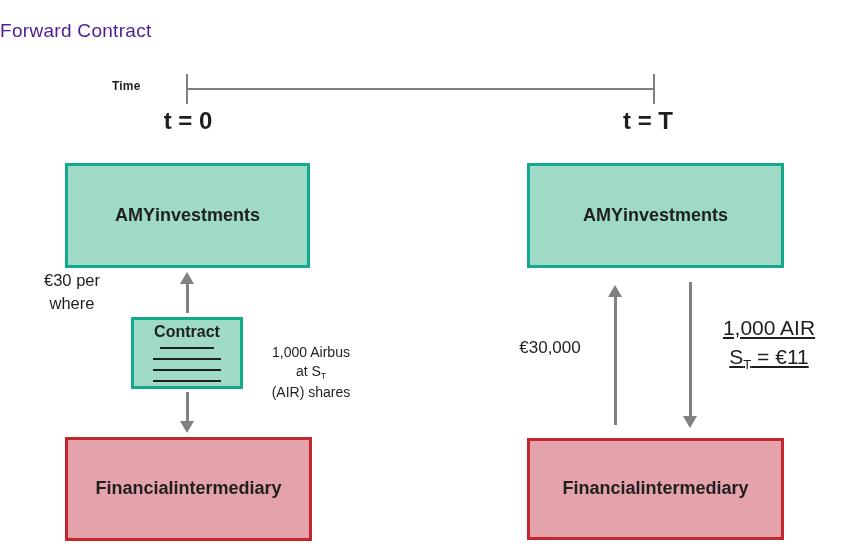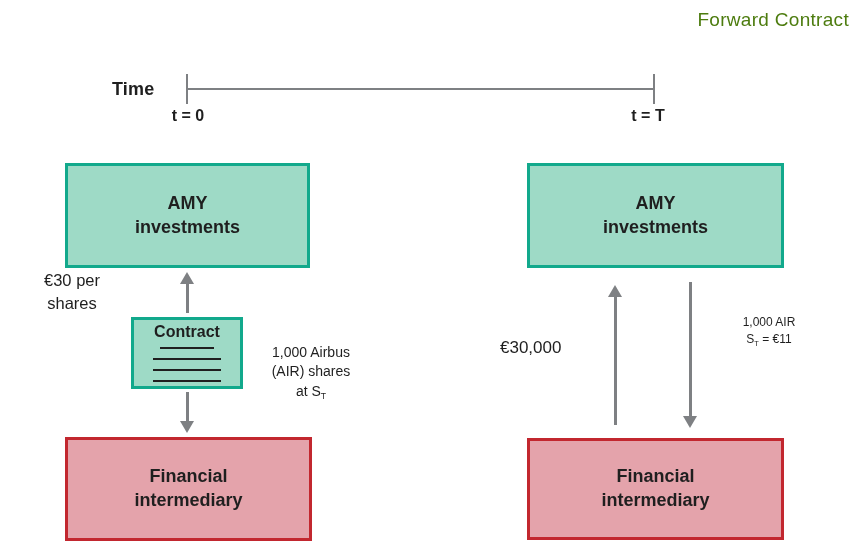--- a/index.html
+++ b/index.html
@@ -14,37 +14,37 @@
   html,body{background:#ffffff;}
   .canvas{
     position:relative;
     width:849px;height:558px;
     background:#ffffff;
     font-family:"Liberation Sans",sans-serif;
     color:var(--text-dark);
     overflow:hidden;
   }
   .title{
-    position:absolute;left:0;top:9px;width:100%;
-    text-align:right;font-size:19px;color:#4d7c0f;letter-spacing:.3px;
+    position:absolute;left:0;top:20px;width:100%;
+    text-align:left;font-size:19px;color:#4c1d95;letter-spacing:.3px;
   }
   .time-label{
     position:absolute;left:112px;top:79px;
-    font-size:18px;font-weight:bold;letter-spacing:.2px;
+    font-size:12px;font-weight:bold;letter-spacing:.2px;
   }
   .tl-line{position:absolute;left:187px;top:88px;width:467px;height:2px;background:var(--arrow-gray);}
   .tl-tick{position:absolute;top:74px;width:2px;height:30px;background:var(--arrow-gray);}
   .tl-tick.left{left:186px;}
   .tl-tick.right{left:653px;}
-  .t-label{position:absolute;top:107px;width:60px;text-align:center;font-size:16px;font-weight:bold;}
+  .t-label{position:absolute;top:107px;width:60px;text-align:center;font-size:24px;font-weight:bold;}
   .t-label.t0{left:158px;}
   .t-label.tT{left:618px;}
 
   .box{
-    position:absolute;display:flex;flex-direction:column;
+    position:absolute;display:flex;flex-direction:row;
     align-items:center;justify-content:center;
     font-weight:bold;font-size:18px;line-height:1.32;text-align:center;
   }
   .box.green{background:var(--green-fill);border:3px solid var(--green-border);}
   .box.red{background:var(--red-fill);border:3px solid var(--red-border);}
   .amy-left{left:65px;top:163px;width:245px;height:105px;}
   .amy-right{left:527px;top:163px;width:257px;height:105px;}
   .fi-left{left:65px;top:437px;width:247px;height:104px;}
   .fi-right{left:527px;top:438px;width:257px;height:102px;}
 
@@ -63,22 +63,22 @@
   .head-up{width:0;height:0;border-left:7px solid transparent;border-right:7px solid transparent;border-bottom:12px solid var(--arrow-gray);}
   .head-down{width:0;height:0;border-left:7px solid transparent;border-right:7px solid transparent;border-top:12px solid var(--arrow-gray);}
   .arrow-up-left{left:180px;top:272px;height:41px;}
   .arrow-down-left{left:180px;top:392px;height:41px;}
   .arrow-up-right{left:608px;top:285px;height:140px;}
   .arrow-down-right{left:683px;top:282px;height:146px;}
 
   .note{position:absolute;font-size:16.5px;line-height:1.38;text-align:center;}
   .price-note{left:22px;top:269px;width:100px;}
   .shares-note-left{left:246px;top:343px;width:130px;font-size:14px;}
-  .cash-note{left:500px;top:336px;width:100px;text-align:left;font-size:17px;}
-  .shares-note-right{left:703px;top:314px;width:132px;font-size:12px;}
+  .cash-note{left:500px;top:336px;width:100px;text-align:center;font-size:17px;}
+  .shares-note-right{left:703px;top:314px;width:132px;font-size:21px;text-decoration:underline;}
   .sub{font-size:.62em;vertical-align:-0.35em;}
 </style>
 </head>
 <body>
 
 <div class="canvas">
 
   <div class="title">Forward Contract</div>
 
   <div class="time-label">Time</div>
@@ -93,35 +93,35 @@
     <div>investments</div>
   </div>
 
   <div class="arrow arrow-up-left">
     <div class="head-up"></div>
     <div class="shaft"></div>
   </div>
 
   <div class="note price-note">
     <div>€30 per</div>
-    <div>shares</div>
+    <div>where</div>
   </div>
 
   <div class="contract-box">
     <div class="label">Contract</div>
     <div class="doc-line l1"></div>
     <div class="doc-line l2"></div>
     <div class="doc-line l3"></div>
     <div class="doc-line l4"></div>
   </div>
 
   <div class="note shares-note-left">
     <div>1,000 Airbus</div>
+    <div><span>at S</span><span class="sub">T</span></div>
     <div>(AIR) shares</div>
-    <div><span>at S</span><span class="sub">T</span></div>
   </div>
 
   <div class="arrow arrow-down-left">
     <div class="shaft"></div>
     <div class="head-down"></div>
   </div>
 
   <div class="box red fi-left">
     <div>Financial</div>
     <div>intermediary</div>

